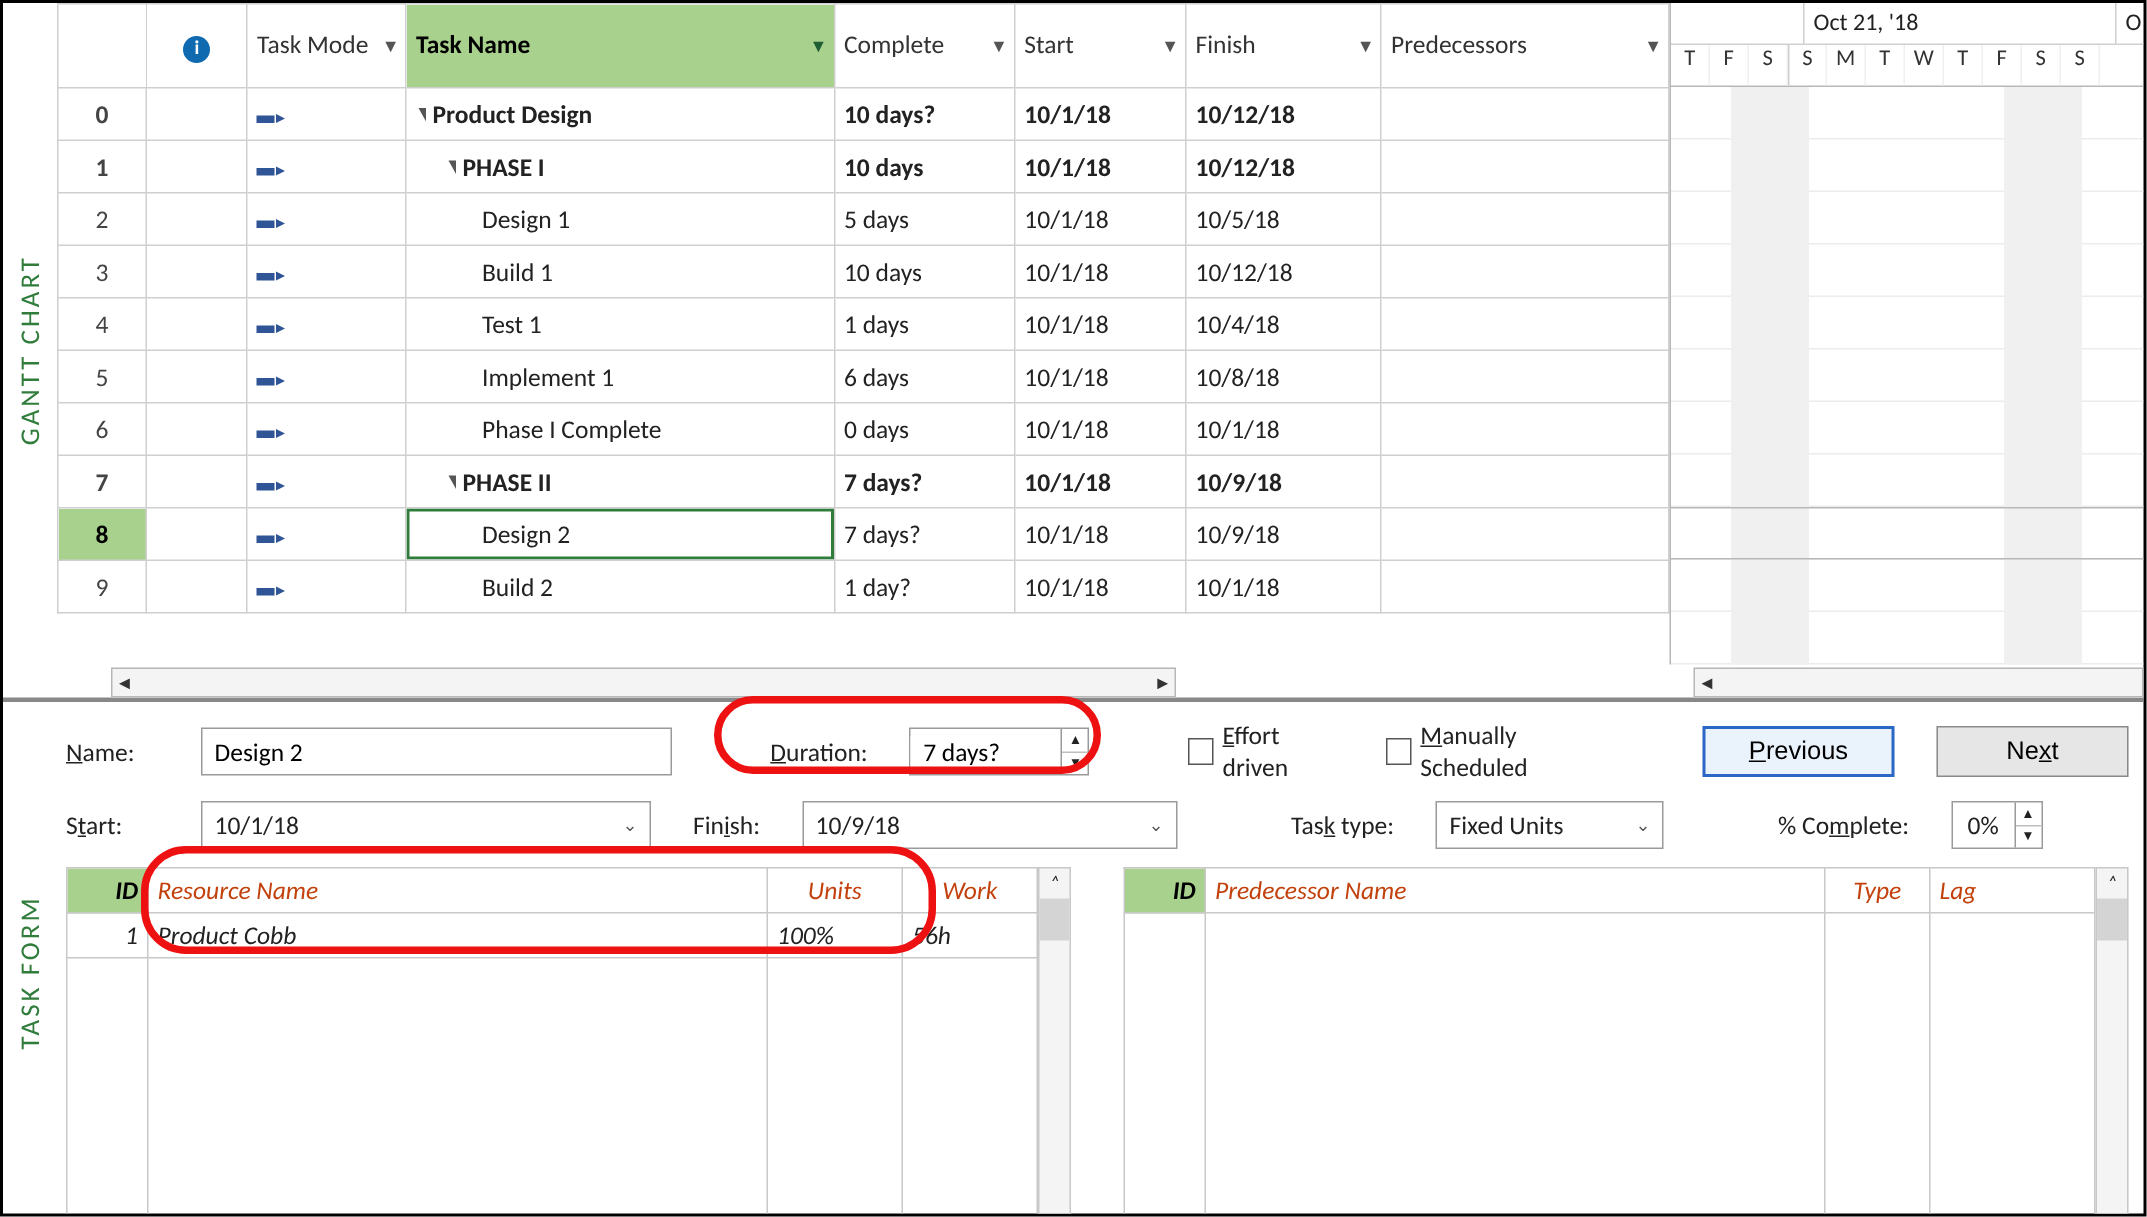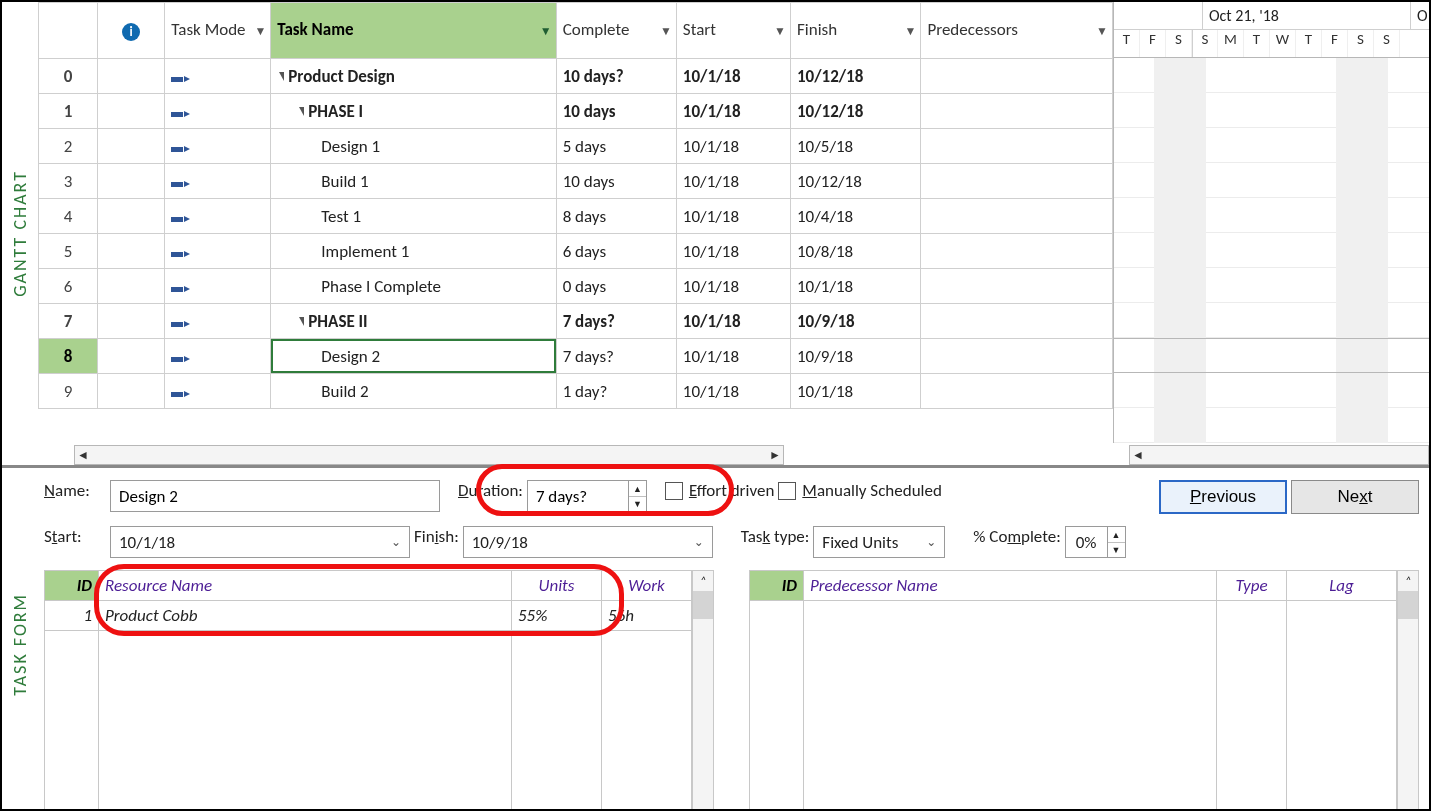--- a/index.html
+++ b/index.html
@@ -218,22 +218,22 @@
   
   .task-form-pane { flex: 1; }
   .tf-body {
     flex: 1;
     display: flex;
     flex-direction: column;
     padding: 12px 10px 10px 6px;
   }
   .tf-row1, .tf-row2 {
     display: flex;
-    align-items: flex-start;
-    gap: 4px;
+    align-items: center;
+    gap: 28px;
     margin-bottom: 12px;
   }
   .tf-label { min-width: 62px; }
   .underline { text-decoration: underline; }
   .tf-input {
     border: 1px solid #9a9a9a;
     height: 32px;
     padding: 0 8px;
     font-size: 17px;
     font-family: inherit;
@@ -300,21 +300,21 @@
     align-items: center;
     border: 1px solid #9a9a9a;
     height: 32px;
     padding: 0 8px;
     background: #fff;
     justify-content: space-between;
   }
   .tf-select .chev { font-size: 12px; color: #555; }
   .tf-start { width: 300px; }
   .tf-finish { width: 250px; }
-  .tf-type { width: 132px; }
+  .tf-type { width: 152px; }
   .tf-pct-wrap {
     display: flex;
     align-items: center;
     border: 1px solid #9a9a9a;
     height: 32px;
     background: #fff;
   }
   .tf-pct-wrap span { padding: 0 10px; }
   
   .tf-tables {
@@ -337,21 +337,21 @@
   .mini-table th, .mini-table td {
     border: 1px solid #c8c8c8;
     height: 30px;
     padding: 0 6px;
     font-size: 17px;
     text-align: left;
   }
   .mini-table thead th {
     background: #fff;
     font-weight: normal;
-    color: #4c1d95;
+    color: #c2410c;
   }
   .mini-table thead th.id {
     background: #a9d18e;
     color: #000;
     font-weight: bold;
     text-align: right;
   }
   .mini-table td.id { text-align: right; }
   .mini-table tbody tr.empty td { height: 180px; border-top: none; vertical-align: top; }
   .vscroll {
@@ -499,21 +499,21 @@
                 <tr>
                   <td class="rownum">4</td>
                   <td class="info"></td>
                   <td><span class="mode-icon">
                       <span class="bar"></span>
                       <span class="arrow"></span>
                     </span></td>
                   <td class="tname-cell">
                     <div class="tname indent-2">Test 1</div>
                   </td>
-                  <td>8 days</td>
+                  <td>1 days</td>
                   <td>10/1/18</td>
                   <td>10/4/18</td>
                   <td></td>
                 </tr>
                 <tr>
                   <td class="rownum">5</td>
                   <td class="info"></td>
                   <td><span class="mode-icon">
                       <span class="bar"></span>
                       <span class="arrow"></span>
@@ -720,21 +720,21 @@
                 <th class="id">ID</th>
                 <th>Resource Name</th>
                 <th style="text-align:center">Units</th>
                 <th style="text-align:center">Work</th>
               </tr>
             </thead>
             <tbody>
               <tr>
                 <td class="id">1</td>
                 <td>Product Cobb</td>
-                <td>55%</td>
+                <td>100%</td>
                 <td>56h</td>
               </tr>
               <tr class="empty">
                   <td></td>
                   <td></td>
                   <td></td>
                   <td></td>
                 </tr>
             </tbody>
           </table>
@@ -750,21 +750,21 @@
               <col style="width:54px">
               <col>
               <col style="width:70px">
               <col style="width:110px">
             </colgroup>
             <thead>
               <tr>
                 <th class="id">ID</th>
                 <th>Predecessor Name</th>
                 <th style="text-align:center">Type</th>
-                <th style="text-align:center">Lag</th>
+                <th style="text-align:left">Lag</th>
               </tr>
             </thead>
             <tbody>
               <tr class="empty">
                   <td></td>
                   <td></td>
                   <td></td>
                   <td></td>
                 </tr>
             </tbody>

